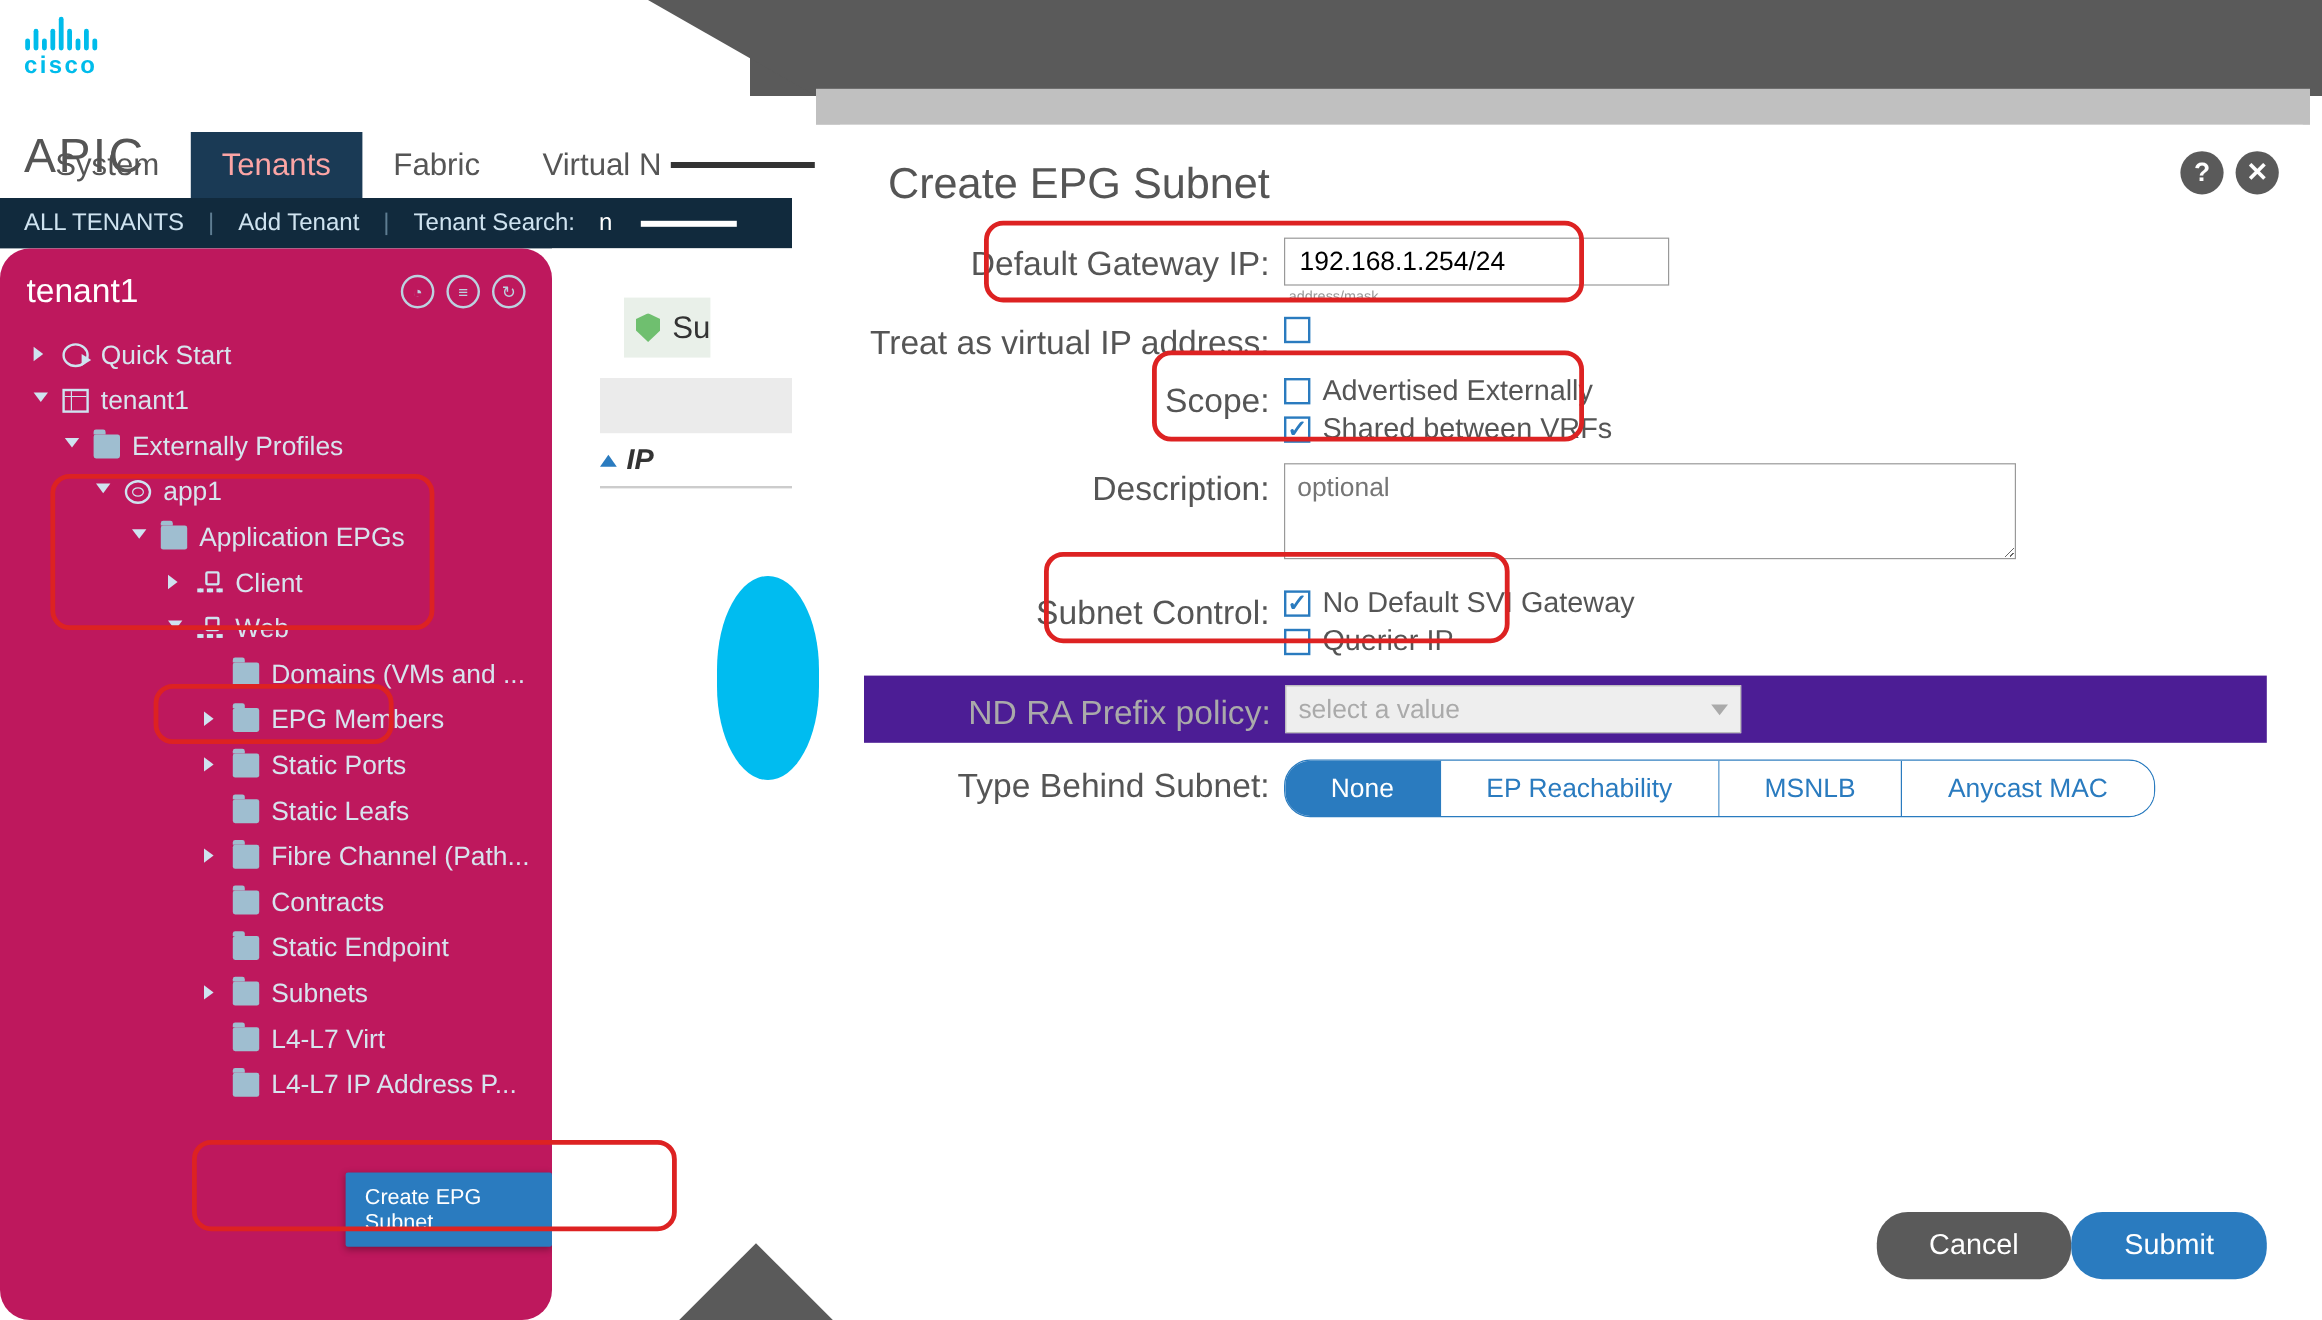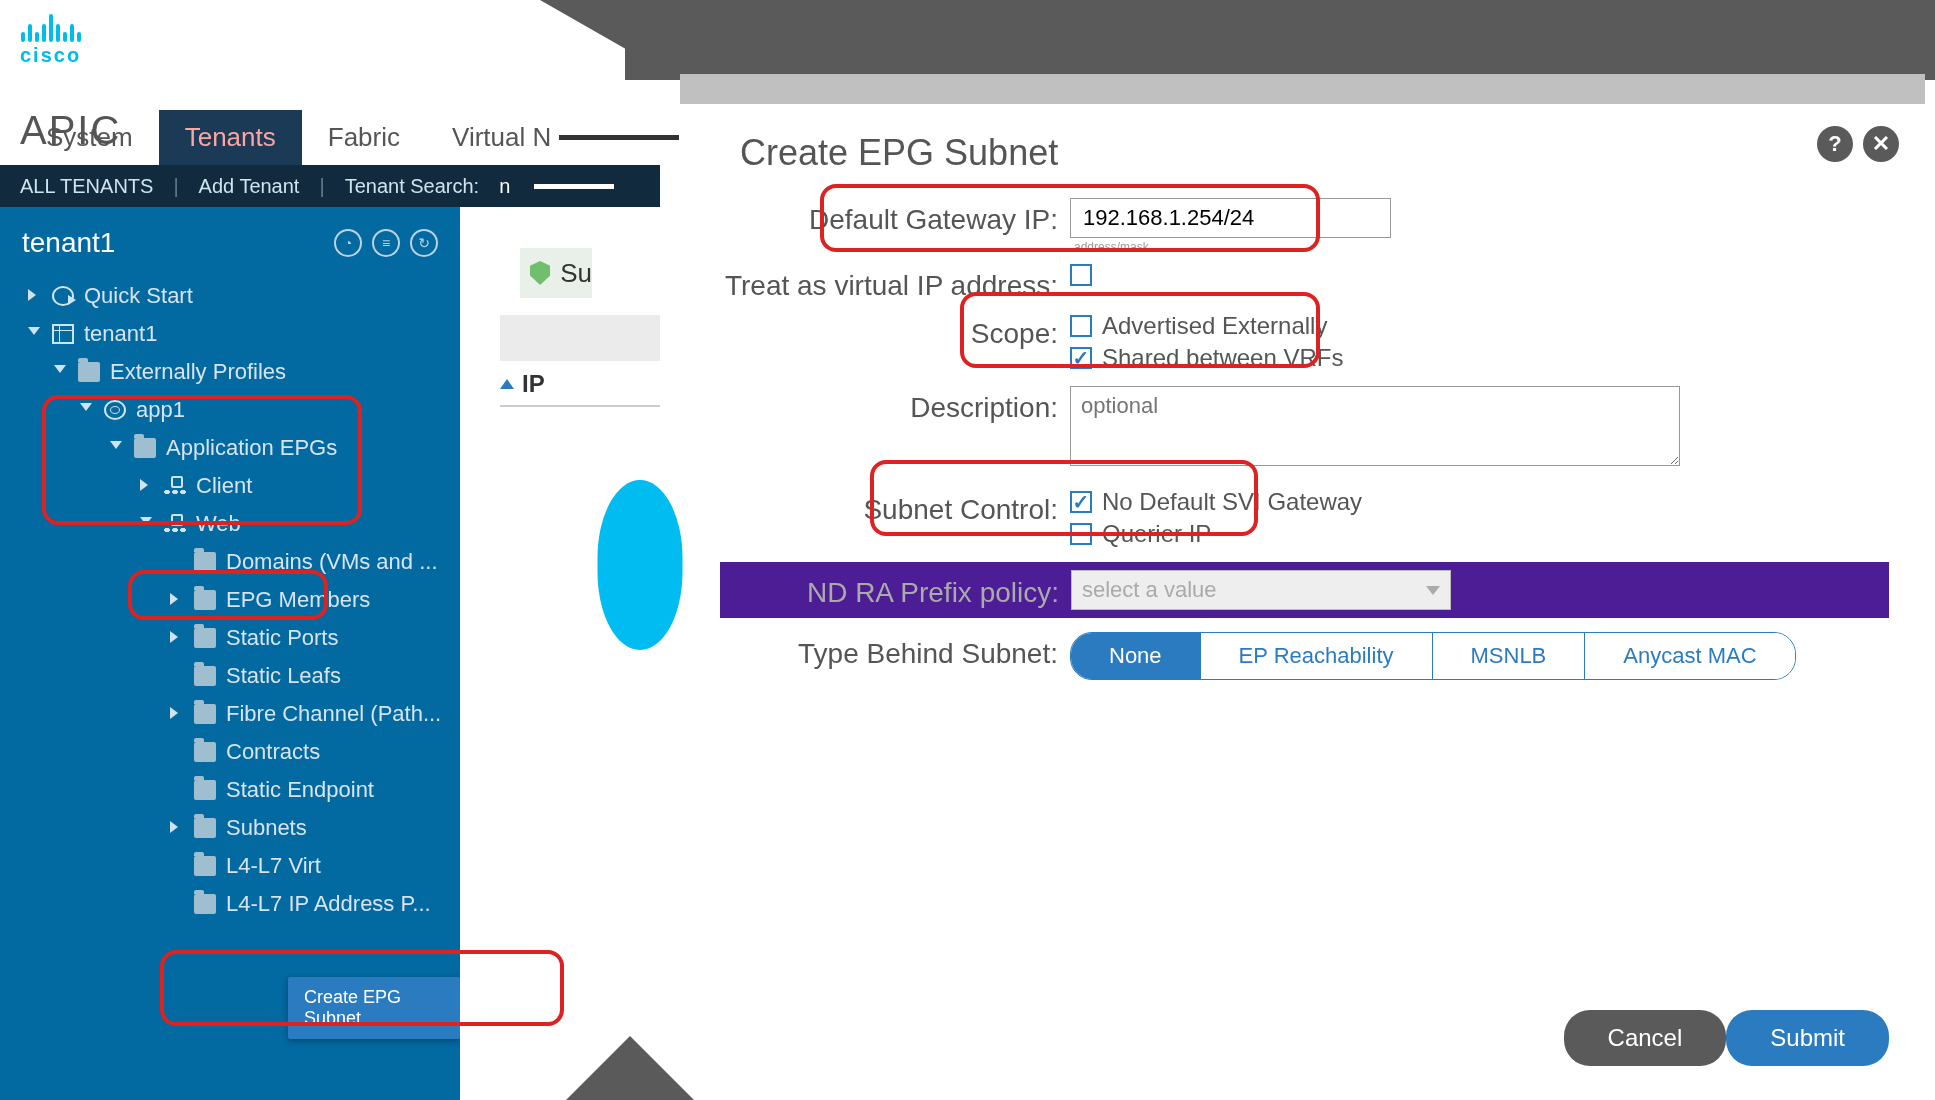--- a/index.html
+++ b/index.html
@@ -24,21 +24,21 @@
 .main-tab { padding:12px 26px; cursor:pointer;}
 .main-tab.active { background:#1a3a55; color:#fca5a5;}
 .virtual-line { width:120px; height:5px; background:#333; align-self:center; margin-left:4px;}
 
 
 .subbar { position:absolute; top:165px; left:0; width:660px; height:42px; background:#112a3d; color:#cfe3f0; font-size:20px; display:flex; align-items:center; gap:20px; padding-left:20px;}
 .subbar .sep { color:#5e7d92;}
 .subbar .searchline { width:80px; height:5px; background:#fff; margin-left:4px;}
 
 
-.sidebar { position:absolute; top:207px; left:0; width:460px; bottom:0; background:#0369a1; color:#d7e4ee; font-size:22px; overflow:hidden;}
+.sidebar { position:absolute; top:207px; left:0; width:460px; bottom:0; background:#be185d; color:#d7e4ee; font-size:22px; overflow:hidden;border-radius:25px;}
 .sidebar-header { padding:20px 22px 10px; font-size:28px; color:#fff; display:flex; align-items:center; justify-content:space-between;}
 .sidebar-header .circles { display:flex; gap:10px;}
 .circ { width:28px; height:28px; border:2px solid #bcd2e0; border-radius:50%; display:flex; align-items:center; justify-content:center; font-size:14px; color:#bcd2e0;}
 
 .tree { padding:8px 4px 0 10px;}
 .tree-row { display:flex; align-items:center; gap:10px; padding:6px 4px; white-space:nowrap; overflow:hidden; text-overflow:ellipsis;}
 .caret { width:14px; height:14px; display:inline-block; flex-shrink:0;}
 .caret.right::before { content:''; display:block; width:0; height:0; border-top:6px solid transparent; border-bottom:6px solid transparent; border-left:8px solid #cfe3f0;}
 .caret.down::before { content:''; display:block; width:0; height:0; border-left:6px solid transparent; border-right:6px solid transparent; border-top:8px solid #cfe3f0;}
 .folder-icon, .grid-icon, .node-icon, .qs-icon { width:22px; height:20px; display:inline-block; flex-shrink:0;}
@@ -60,21 +60,21 @@
 
 .ctx-menu { position:absolute; background:#2a7bbf; color:#fff; font-size:18px; padding:10px 16px; border-radius:2px; box-shadow:0 2px 6px rgba(0,0,0,.3);}
 
 .hl { position:absolute; border:4px solid #d22; border-radius:16px; pointer-events:none;}
 
 
 .content-bg { position:absolute; top:207px; left:460px; right:0; bottom:0; background:#fff;}
 .su-badge { position:absolute; top:248px; left:520px; width:72px; height:50px; background:#e9f0e9; display:flex; align-items:center; justify-content:flex-start; padding-left:10px; font-size:26px; color:#333;}
 .su-badge .shield { width:22px; height:24px; background:#6fbf6f; clip-path:polygon(50% 0,100% 20%,100% 60%,50% 100%,0 60%,0 20%); margin-right:10px;}
 .gray-box { position:absolute; top:315px; left:500px; width:160px; height:46px; background:#ebebeb;}
-.ip-row { position:absolute; top:370px; left:500px; display:flex; align-items:center; gap:8px; font-size:24px; color:#333; font-weight:bold;}
+.ip-row { position:absolute; top:370px; left:500px; display:flex; align-items:center; gap:8px; font-size:24px; color:#333; font-weight:bold;font-style:italic;}
 .up-tri { width:0; height:0; border-left:7px solid transparent; border-right:7px solid transparent; border-bottom:10px solid #2a7bbf;}
 .ip-line { position:absolute; top:405px; left:500px; width:160px; height:2px; background:#ccc;}
 .cyan-diamond { position:absolute; top:480px; left:590px; width:100px; height:170px; background:#00bcf0; border-radius:60% 60% 60% 60% / 55% 55% 55% 55%; transform:scaleX(.85);}
 .bottom-tri { position:absolute; bottom:-6px; left:560px; width:0; height:0; border-left:70px solid transparent; border-right:70px solid transparent; border-bottom:70px solid #5a5a5a;}
 
 
 .dialog { position:absolute; top:104px; left:700px; right:16px; bottom:14px; background:#fff;}
 .dialog-title { font-size:36px; color:#555; padding:28px 0 24px 40px;}
 .dlg-close-wrap { position:absolute; top:22px; right:20px; display:flex; gap:10px;}
 .round-btn { width:36px; height:36px; border-radius:50%; background:#5a5a5a; color:#fff; display:flex; align-items:center; justify-content:center; font-size:22px; font-weight:bold; cursor:pointer;}

